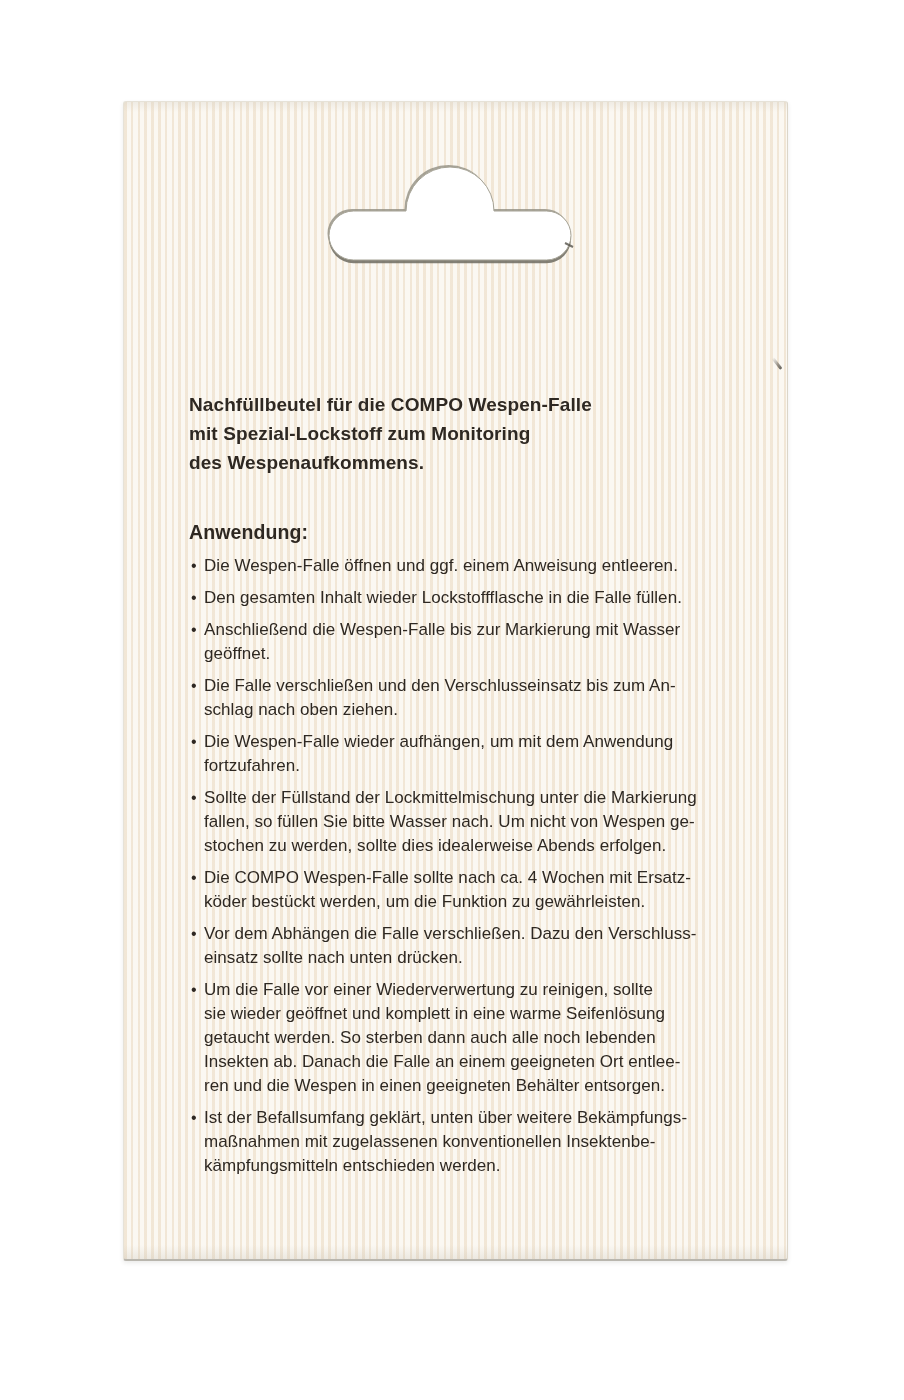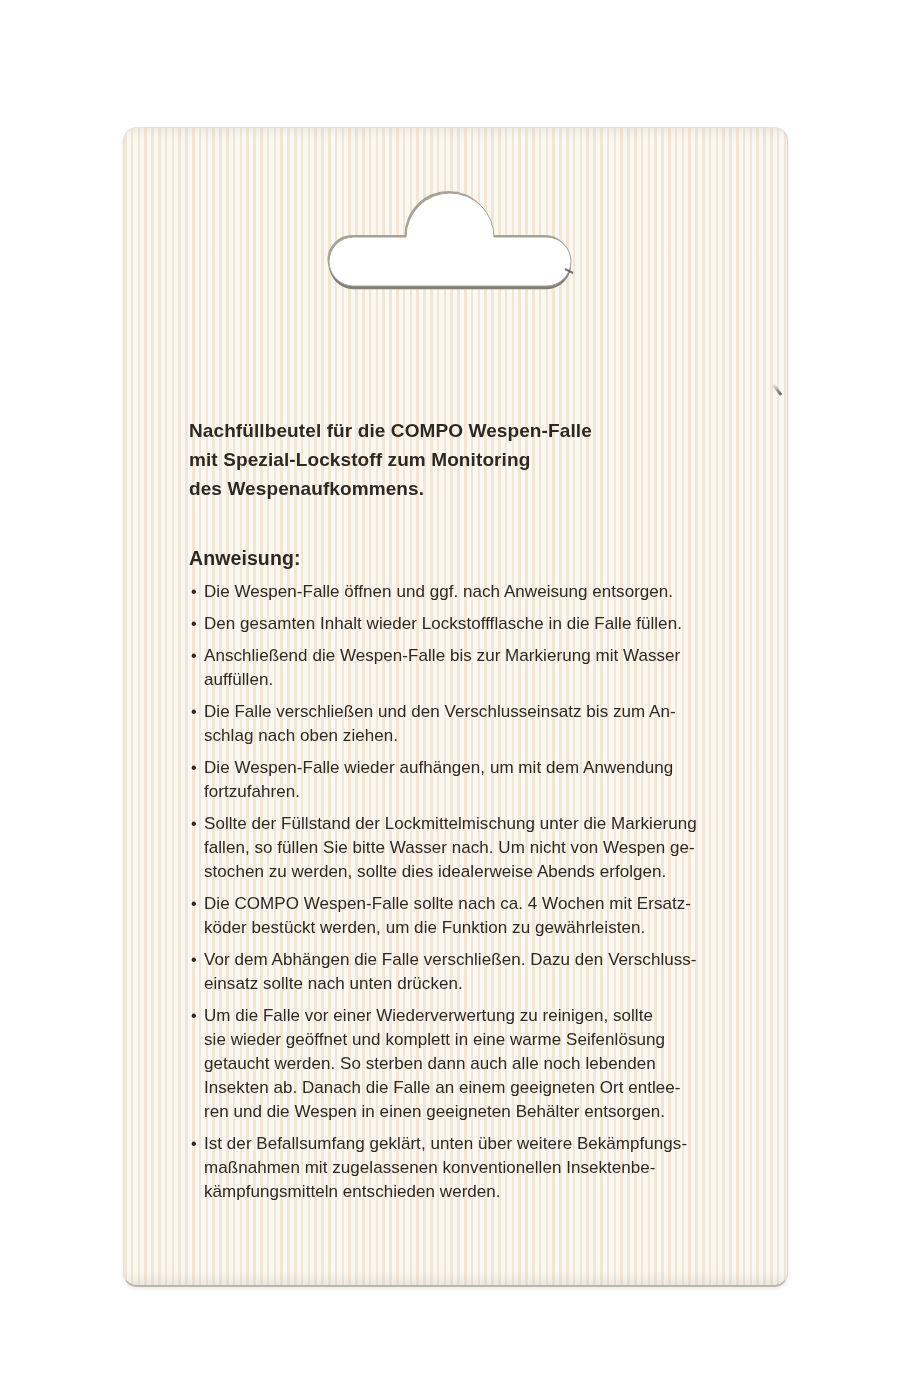--- a/index.html
+++ b/index.html
@@ -12,34 +12,34 @@
     position: relative;
     width: 904px;
     height: 1400px;
     background: #ffffff;
     overflow: hidden;
   }
   
   .package {
     position: absolute;
     left: 123px;
-    top: 127px;
+    top: 101px;
     width: 663px;
     height: 1157px;
     background:
       linear-gradient(180deg, rgba(208,203,192,0.28) 0px, rgba(208,203,192,0) 10px),
       linear-gradient(0deg, rgba(190,185,174,0.25) 0px, rgba(190,185,174,0) 14px),
       repeating-linear-gradient(90deg,
         rgba(228,206,175,0.42) 0px, rgba(228,206,175,0.42) 2.6px,
         rgba(255,255,255,0.0) 2.6px, rgba(255,255,255,0.0) 6.8px),
       #fbf8f2;
     border: 1px solid #e6e2d8;
     border-right-color: #dbd6ca;
     border-bottom: 2px solid #b9b6ae;
-    border-radius: 14px;
+    border-radius: 3px;
     box-shadow: 0 2px 4px rgba(60,55,45,0.10);
     color: #2e2822;
   }
   .hang-hole {
     position: absolute;
     left: 185px;
     top: 46px;
     width: 282px;
     height: 122px;
   }
@@ -117,35 +117,35 @@
 
       <path d="M 256 95 l 8 4" stroke="#55524a" stroke-width="2" fill="none" opacity="0.8"></path>
     </svg>
 
     <div class="crease-mark"></div>
 
     <div class="description">Nachfüllbeutel für die COMPO Wespen-Falle
 mit Spezial-Lockstoff zum Monitoring
 des Wespenaufkommens.</div>
 
-    <div class="usage-heading">Anweisung:</div>
+    <div class="usage-heading">Anwendung:</div>
 
     <ul class="usage-list">
       <li>
         <span class="bullet-marker">•</span>
-        <div class="instruction-text">Die Wespen-Falle öffnen und ggf. nach Anweisung entsorgen.</div>
+        <div class="instruction-text">Die Wespen-Falle öffnen und ggf. einem Anweisung entleeren.</div>
       </li>
       <li>
         <span class="bullet-marker">•</span>
         <div class="instruction-text">Den gesamten Inhalt wieder Lockstoffflasche in die Falle füllen.</div>
       </li>
       <li>
         <span class="bullet-marker">•</span>
         <div class="instruction-text">Anschließend die Wespen-Falle bis zur Markierung mit Wasser
-auffüllen.</div>
+geöffnet.</div>
       </li>
       <li>
         <span class="bullet-marker">•</span>
         <div class="instruction-text">Die Falle verschließen und den Verschlusseinsatz bis zum An-
 schlag nach oben ziehen.</div>
       </li>
       <li>
         <span class="bullet-marker">•</span>
         <div class="instruction-text">Die Wespen-Falle wieder aufhängen, um mit dem Anwendung
 fortzufahren.</div>

